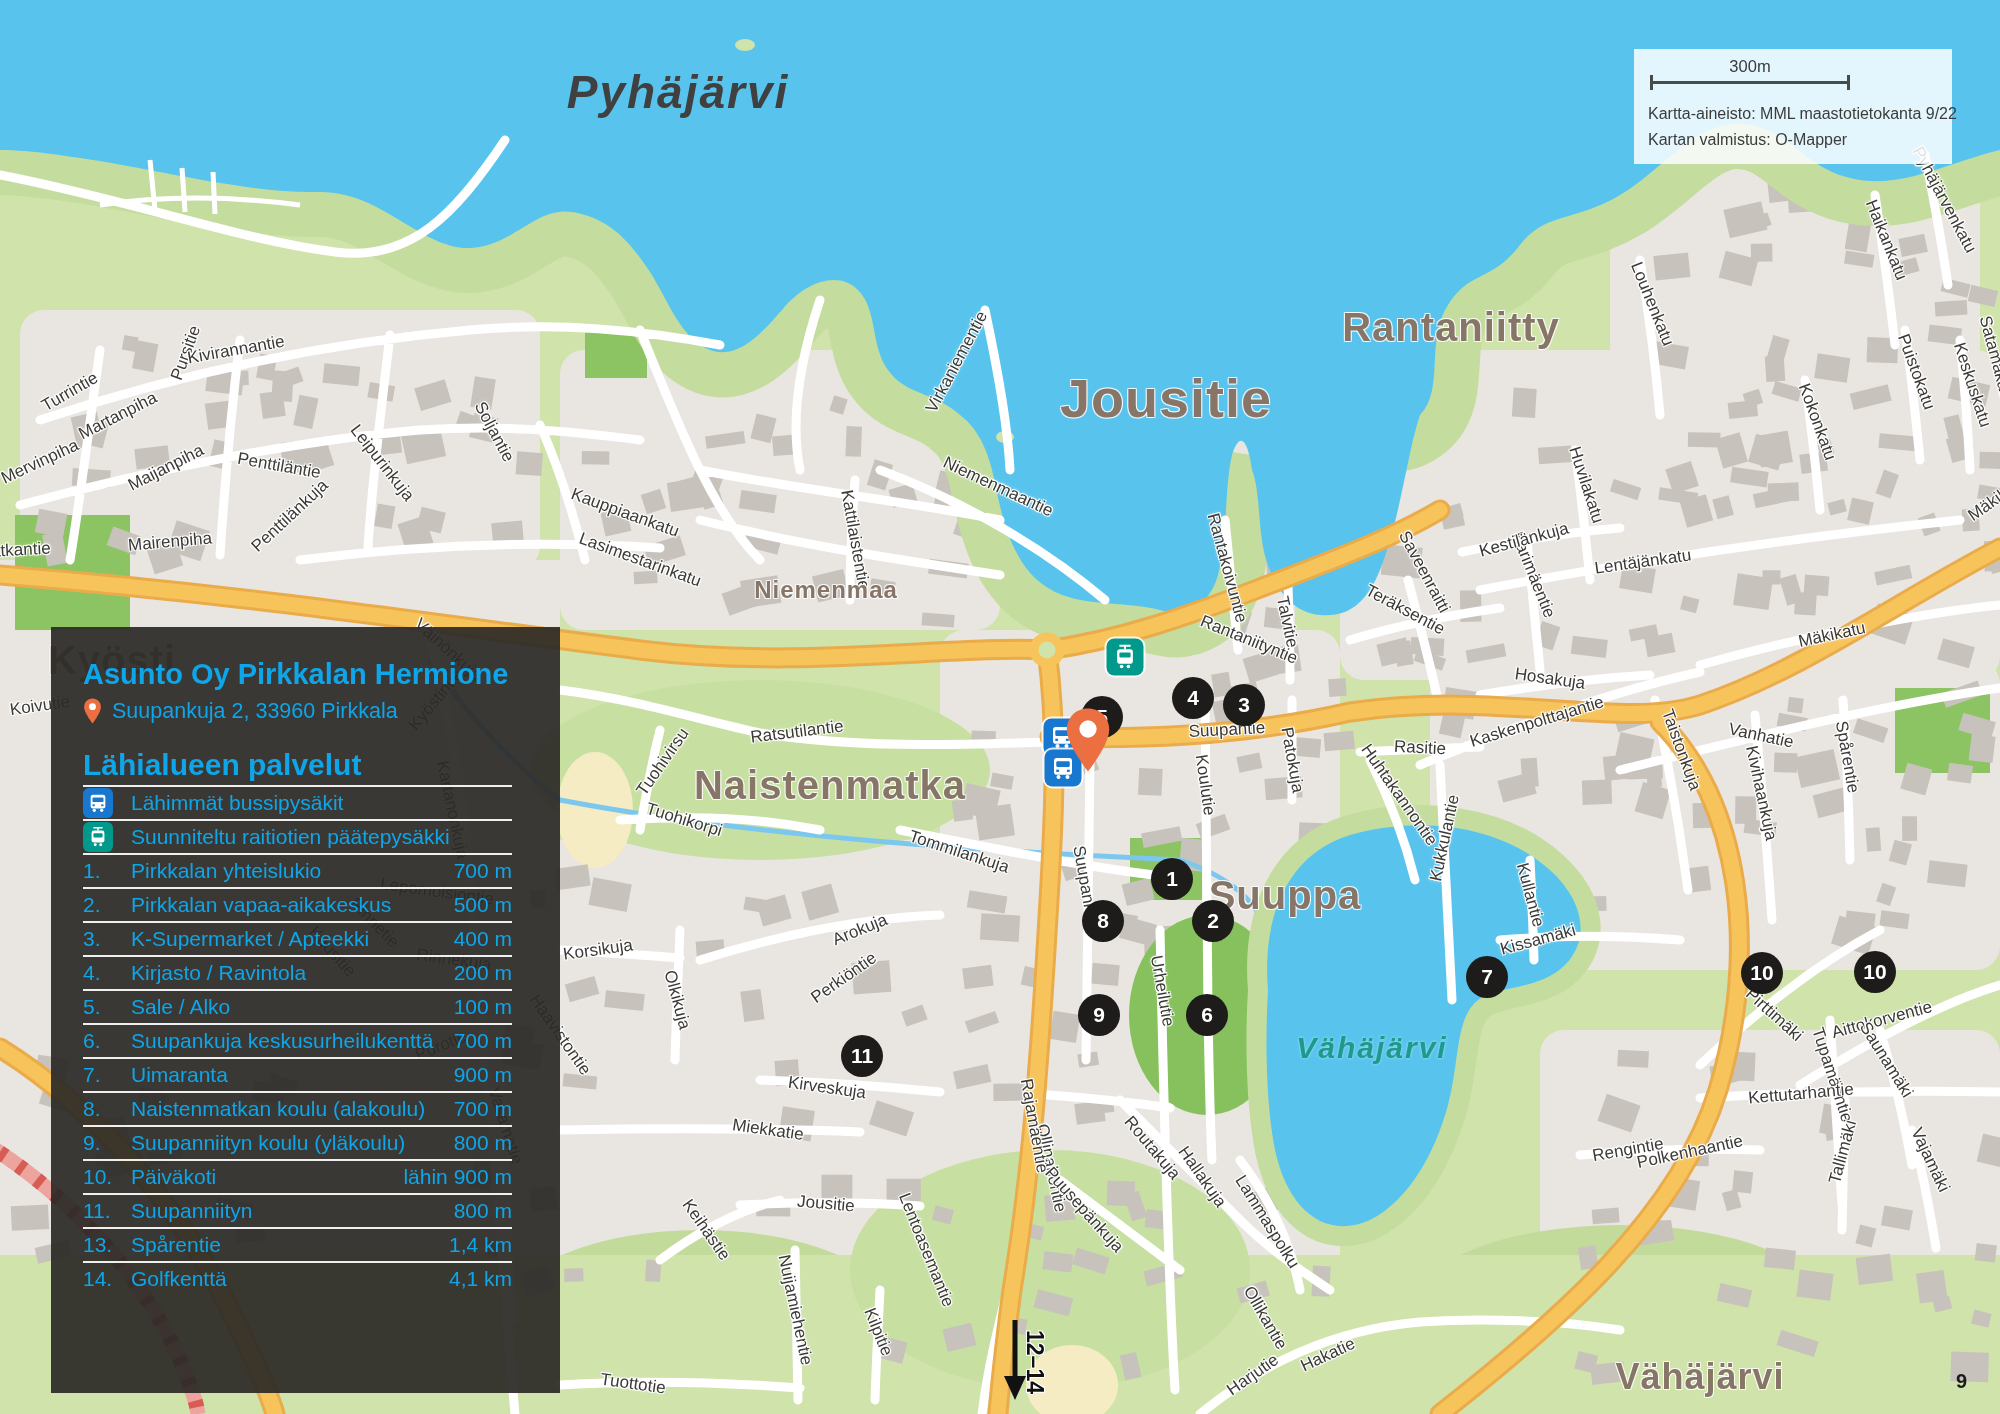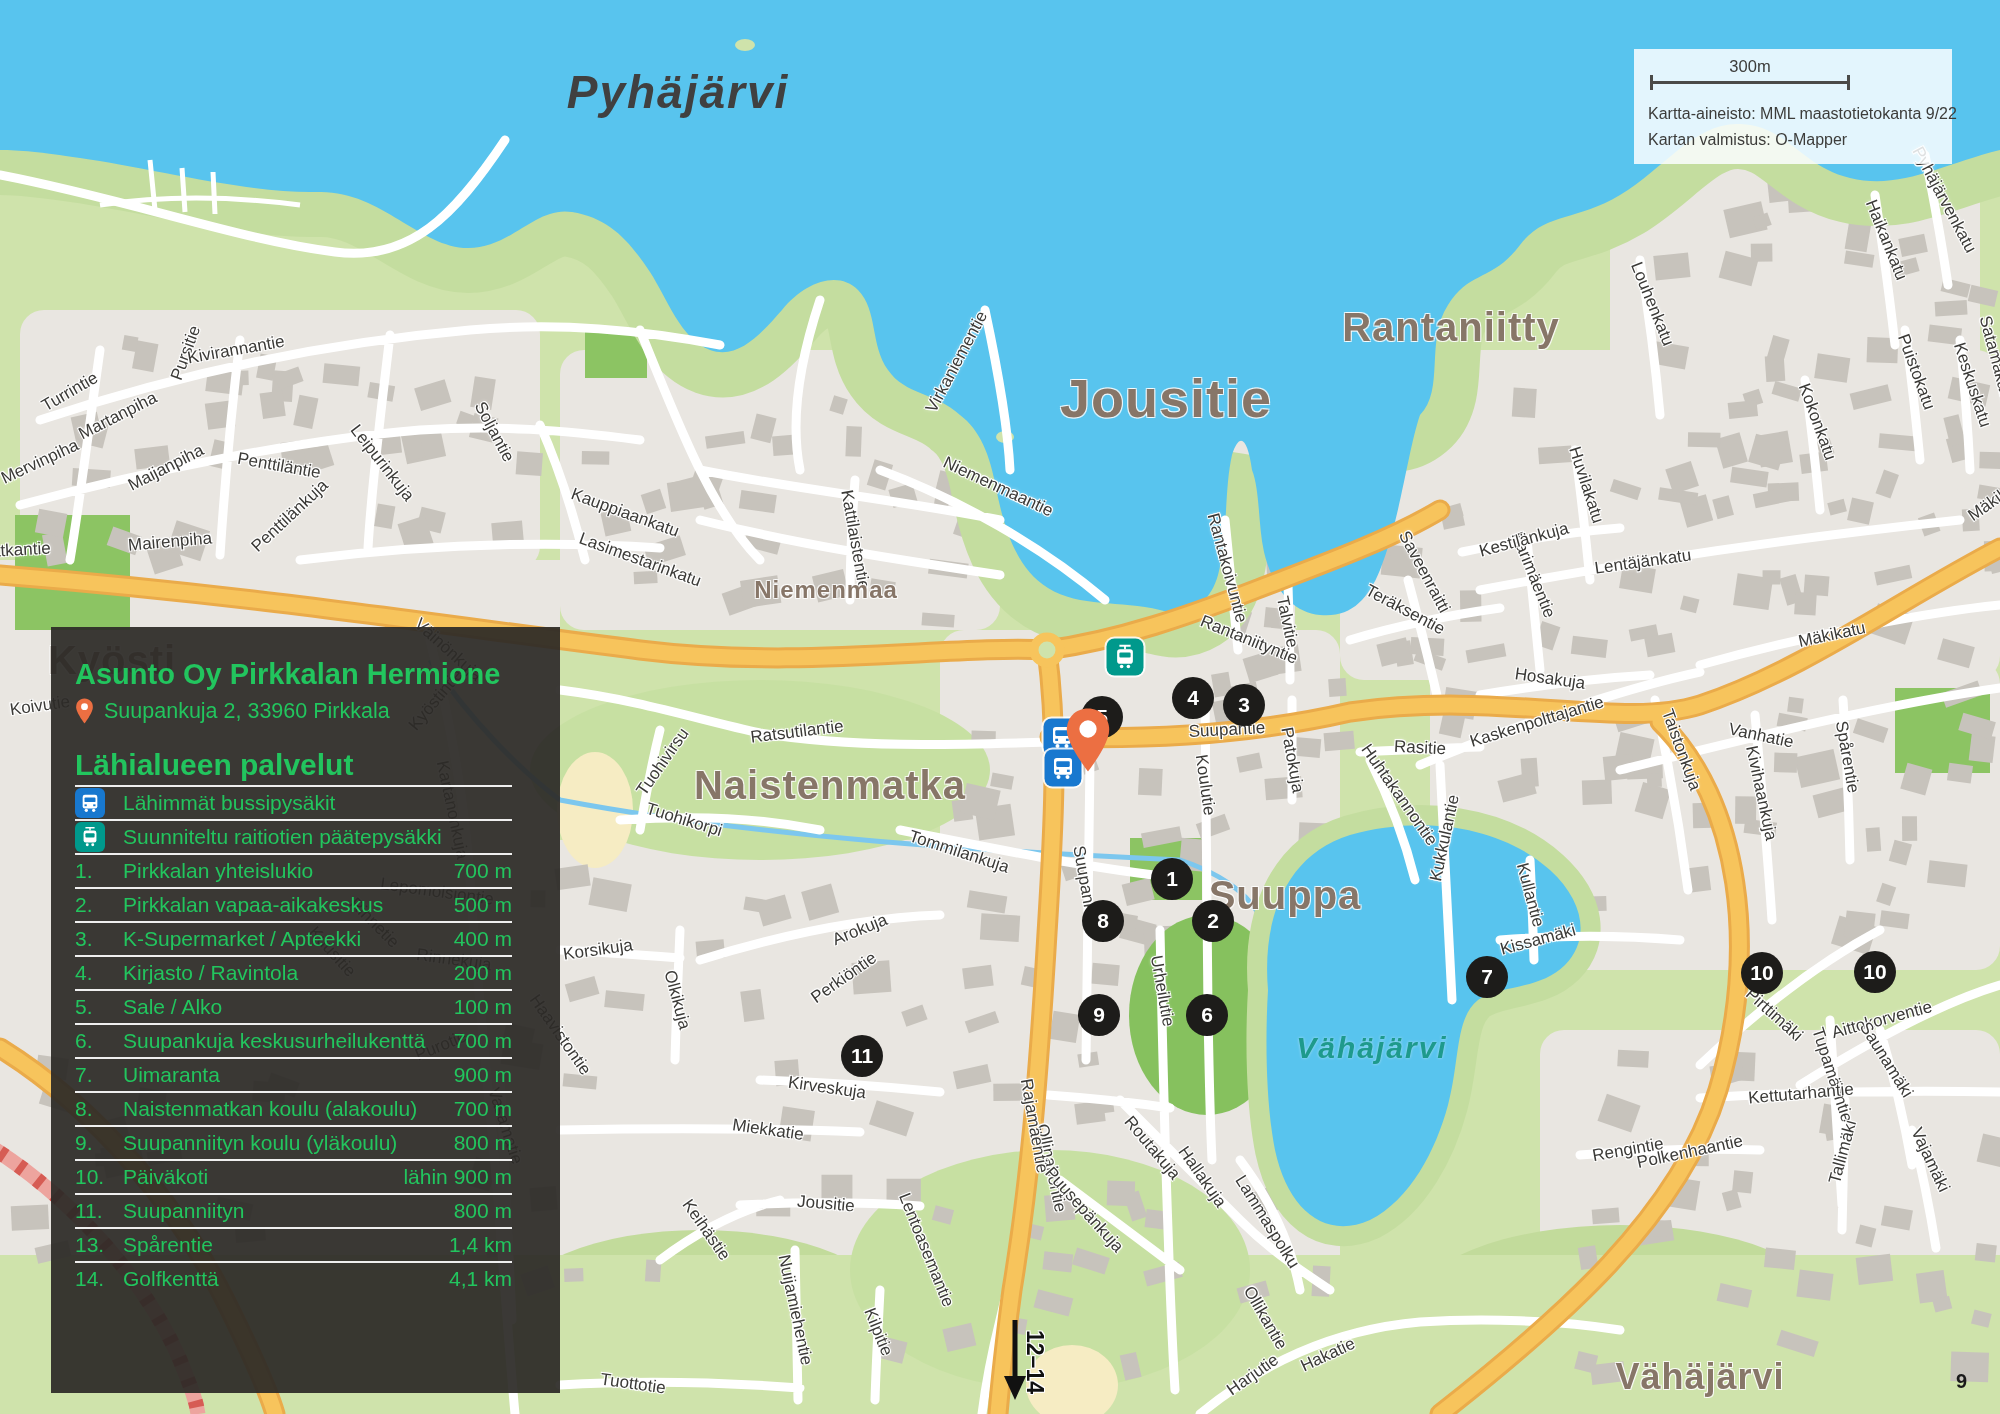--- a/index.html
+++ b/index.html
@@ -29,21 +29,21 @@
   .stop svg{width:27px;height:27px;}
 
   #map-pin{position:absolute;width:48px;height:66px;transform:translate(-50%,-100%);}
   #range-arrow{position:absolute;transform:translate(-50%,-50%);}
   #range-arrow .lbl{position:absolute;left:34px;top:50%;transform:translate(-50%,-50%) rotate(90deg);
     font-weight:bold;font-size:23px;color:#111;white-space:nowrap;
     text-shadow:-1px -1px 0 #fff,1px -1px 0 #fff,-1px 1px 0 #fff,1px 1px 0 #fff;}
 
   
   #panel{position:absolute;left:51px;top:627px;width:509px;height:766px;box-sizing:border-box;
-    background:rgba(44,42,39,0.93);color:#22c55e;padding:28px 48px 0 24px;}
+    background:rgba(44,42,39,0.93);color:#0ea5e9;padding:28px 48px 0 32px;}
   #panel h1{margin:0;font-size:29px;line-height:38px;}
   .addr{display:flex;align-items:center;gap:10px;height:36px;font-size:21.5px;}
   .addr svg{width:19px;height:26px;flex:0 0 auto;}
   #panel h2{margin:16px 0 0 0;font-size:30px;line-height:40px;}
   #svc-list{}
   .row{display:flex;align-items:center;height:32px;border-top:2px solid rgba(255,255,255,.92);
     font-size:21px;}
   .row .ticon{width:30px;height:30px;border-radius:6px;display:flex;align-items:center;
     justify-content:center;margin-right:18px;flex:0 0 auto;}
   .row .ticon.bus{background:#1878cf;}

